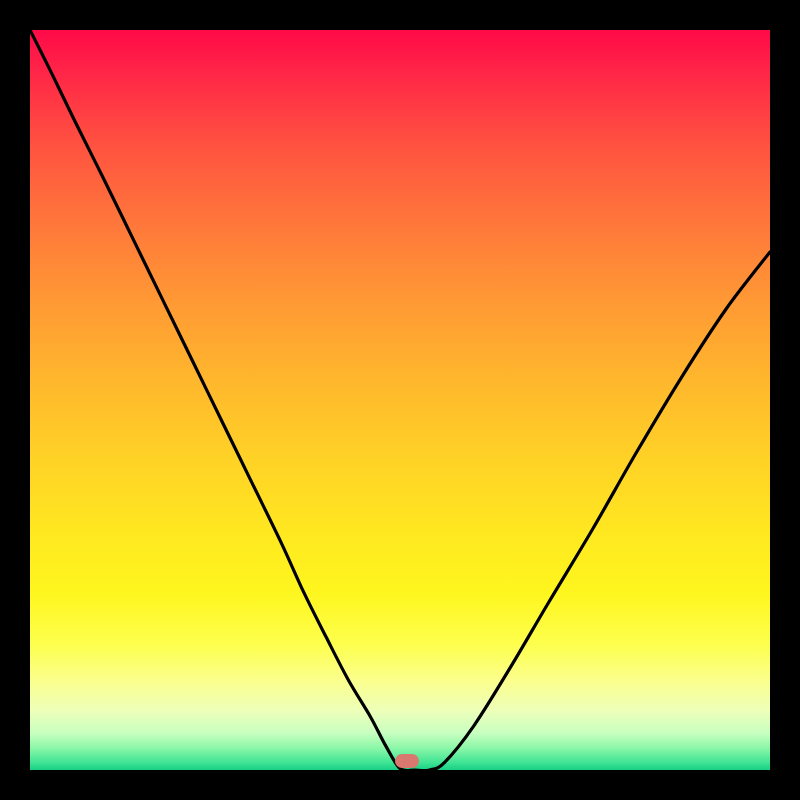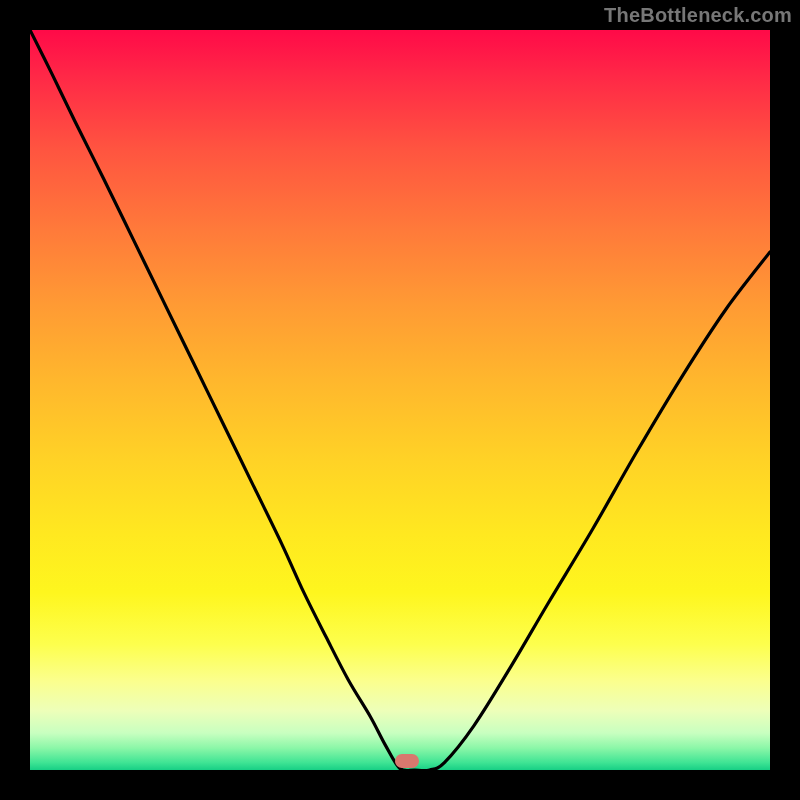--- a/index.html
+++ b/index.html
@@ -81,21 +81,20 @@
     stroke: #000;
     stroke-width: 3.2;
     stroke-linejoin: round;
     stroke-linecap: round;
   }
 </style>
 </head>
 <body>
 
 <div class="frame">
-  <div class="watermark">TheBottleneck.com</div>
 
   <div class="plot" id="plot">
     <div class="gradient"></div>
     <svg class="curve" viewBox="0 0 740 740" preserveAspectRatio="none">
       <path id="curve-path" class="bneck" d="M 0.00 0.00 C 3.70 7.40, 14.80 29.35, 22.20 44.40 C 29.60 59.45, 35.77 72.77, 44.40 90.28 C 53.03 107.79, 64.13 129.50, 74.00 149.48 C 83.87 169.46, 93.73 189.93, 103.60 210.16 C 113.47 230.39, 123.33 250.61, 133.20 270.84 C 143.07 291.07, 152.93 311.29, 162.80 331.52 C 172.67 351.75, 182.53 371.97, 192.40 392.20 C 202.27 412.43, 212.13 432.65, 222.00 452.88 C 231.87 473.11, 242.97 495.31, 251.60 513.56 C 260.23 531.81, 266.40 546.86, 273.80 562.40 C 281.20 577.94, 288.60 592.25, 296.00 606.80 C 303.40 621.35, 310.80 636.40, 318.20 649.72 C 325.60 663.04, 334.23 675.87, 340.40 686.72 C 346.57 697.57, 350.27 706.21, 355.20 714.84 C 360.13 723.47, 365.07 734.33, 370.00 738.52 C 374.93 742.71, 379.87 739.75, 384.80 740.00 C 389.73 740.25, 394.67 741.23, 399.60 740.00 C 404.53 738.77, 407.00 740.00, 414.40 732.60 C 421.80 725.20, 432.90 711.63, 444.00 695.60 C 455.10 679.57, 468.67 656.75, 481.00 636.40 C 493.33 616.05, 504.43 596.32, 518.00 573.50 C 531.57 550.68, 547.60 524.78, 562.40 499.50 C 577.20 474.22, 592.00 447.08, 606.80 421.80 C 621.60 396.52, 636.40 371.48, 651.20 347.80 C 666.00 324.12, 680.80 300.69, 695.60 279.72 C 710.40 258.75, 732.60 231.62, 740.00 222.00"></path>
     </svg>
     <div class="marker" id="marker" style="left: 365.4px; top: 724.12px; background: rgb(216, 120, 110);"></div>
   </div>
 </div>
 

